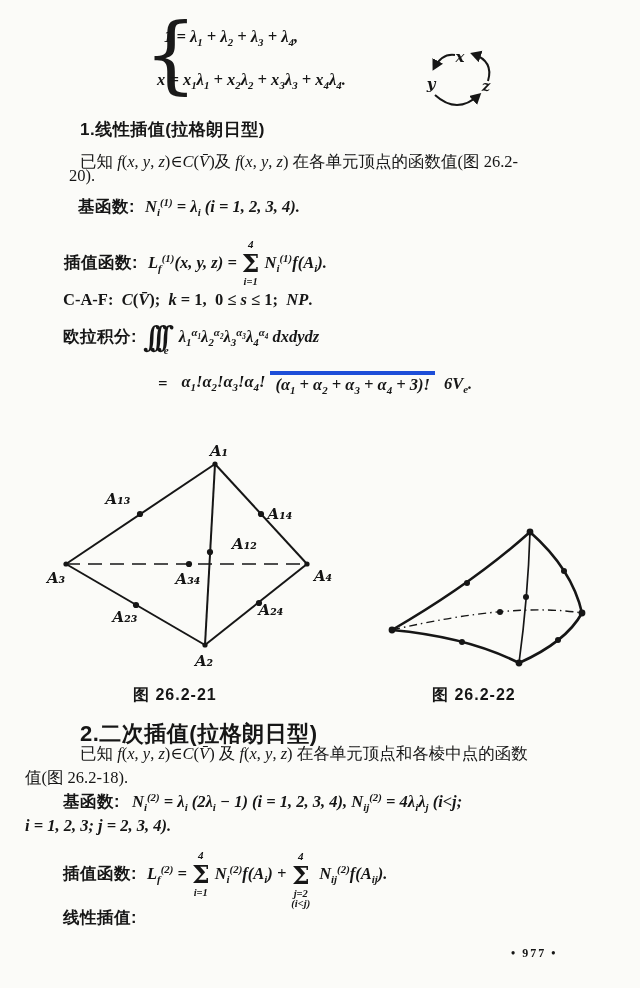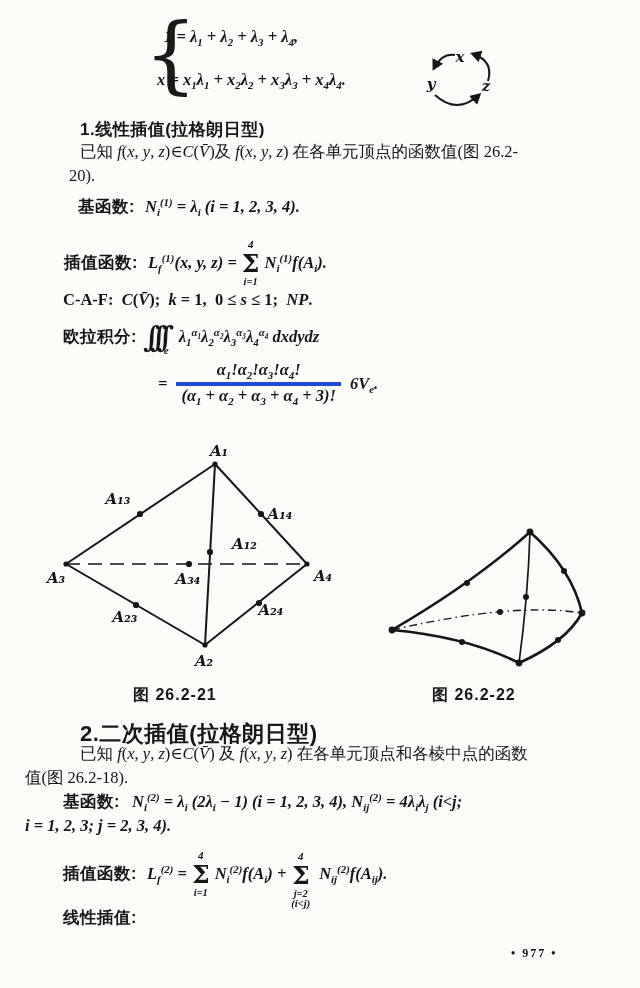--- a/index.html
+++ b/index.html
@@ -18,21 +18,21 @@
     position:absolute; left:144px; top:16px; font-size:84px; line-height:76px;
     font-weight:400; font-family:"DejaVu Serif",serif; color:#1a1a1a;
   }
   .sum{display:inline-flex; flex-direction:column; align-items:center; line-height:1; margin:0 5px; vertical-align:middle;}
   .sum .s-top{font-size:11px; font-weight:700; font-style:italic;}
   .sum .s-sym{font-size:25px; font-weight:700; font-style:normal; font-family:"DejaVu Serif",serif; margin:1px 0;}
   .sum .s-bot{font-size:10.5px; font-weight:600; font-style:italic;}
   .tint{font-size:29px; letter-spacing:-0.34em; font-style:normal; font-weight:600;
         font-family:"DejaVu Serif",serif; display:inline-block; margin:0 2px 0 6px;}
   .int-sub{display:inline-block; transform:translate(-2px,13px); font-size:11px; margin-right:8px;}
-  .frac{display:inline-flex; flex-direction:column; align-items:center; margin:0 9px; line-height:1.15;}
+  .frac{display:inline-flex; align-items:center; margin:0 9px; line-height:1.15;}
   .frac .den{border-top:4px solid #1d4ed8; padding:1px 5px 0 5px;}
   .frac .num{padding:0 5px 1px 5px;}
   .caption{position:absolute; font-weight:700; font-size:16px;
            font-family:"Liberation Sans","DejaVu Sans",sans-serif; letter-spacing:1px;}
   svg{position:absolute; overflow:visible;}
   svg text{font-family:"DejaVu Serif",serif; font-style:italic; font-weight:600; font-size:15px; fill:#141414;}
   .pageno{position:absolute; left:511px; top:946px; font-weight:700; font-size:12px; letter-spacing:2px;}
 </style>
 </head>
 <body>
@@ -51,21 +51,21 @@
     </defs>
     <path d="M35,9 Q22,7 14,22" fill="none" stroke="#161616" stroke-width="2" marker-end="url(#ah)"></path>
     <path d="M15,49 Q37,69 59,49" fill="none" stroke="#161616" stroke-width="2" marker-end="url(#ah)"></path>
     <path d="M68,35 Q74,15 53,8" fill="none" stroke="#161616" stroke-width="2" marker-end="url(#ah)"></path>
     <text x="40" y="16" text-anchor="middle">x</text>
     <text x="11" y="43" text-anchor="middle">y</text>
     <text x="66" y="45" text-anchor="middle">z</text>
   </svg>
 
   <div class="line cn" style="left:80px; top:119px; font-size:17px;">1.线性插值(拉格朗日型)</div>
-  <div class="line" style="left:80px; top:142px;">已知 <i>f</i>(<i>x</i>, <i>y</i>, <i>z</i>)∈<i>C</i>(<i>V̄</i>)及 <i>f</i>(<i>x</i>, <i>y</i>, <i>z</i>) 在各单元顶点的函数值(图 26.2-</div>
+  <div class="line" style="left:80px; top:152px;">已知 <i>f</i>(<i>x</i>, <i>y</i>, <i>z</i>)∈<i>C</i>(<i>V̄</i>)及 <i>f</i>(<i>x</i>, <i>y</i>, <i>z</i>) 在各单元顶点的函数值(图 26.2-</div>
   <div class="line" style="left:25px; top:166px;margin-left:44px;">20).</div>
 
   <div class="fline" style="left:78px; top:196px;">
     <span class="cn">基函数:</span>
     <span class="math" style="margin-left:10px;">N<sub>i</sub><sup>(1)</sup> = λ<sub>i</sub>  (i = 1, 2, 3, 4).</span>
   </div>
 
   <div class="fline" style="left:64px; top:240px; height:46px;">
     <span class="cn">插值函数:</span>
     <span class="math" style="margin-left:10px;">L<sub>f</sub><sup>(1)</sup>(x, y, z) = </span>

